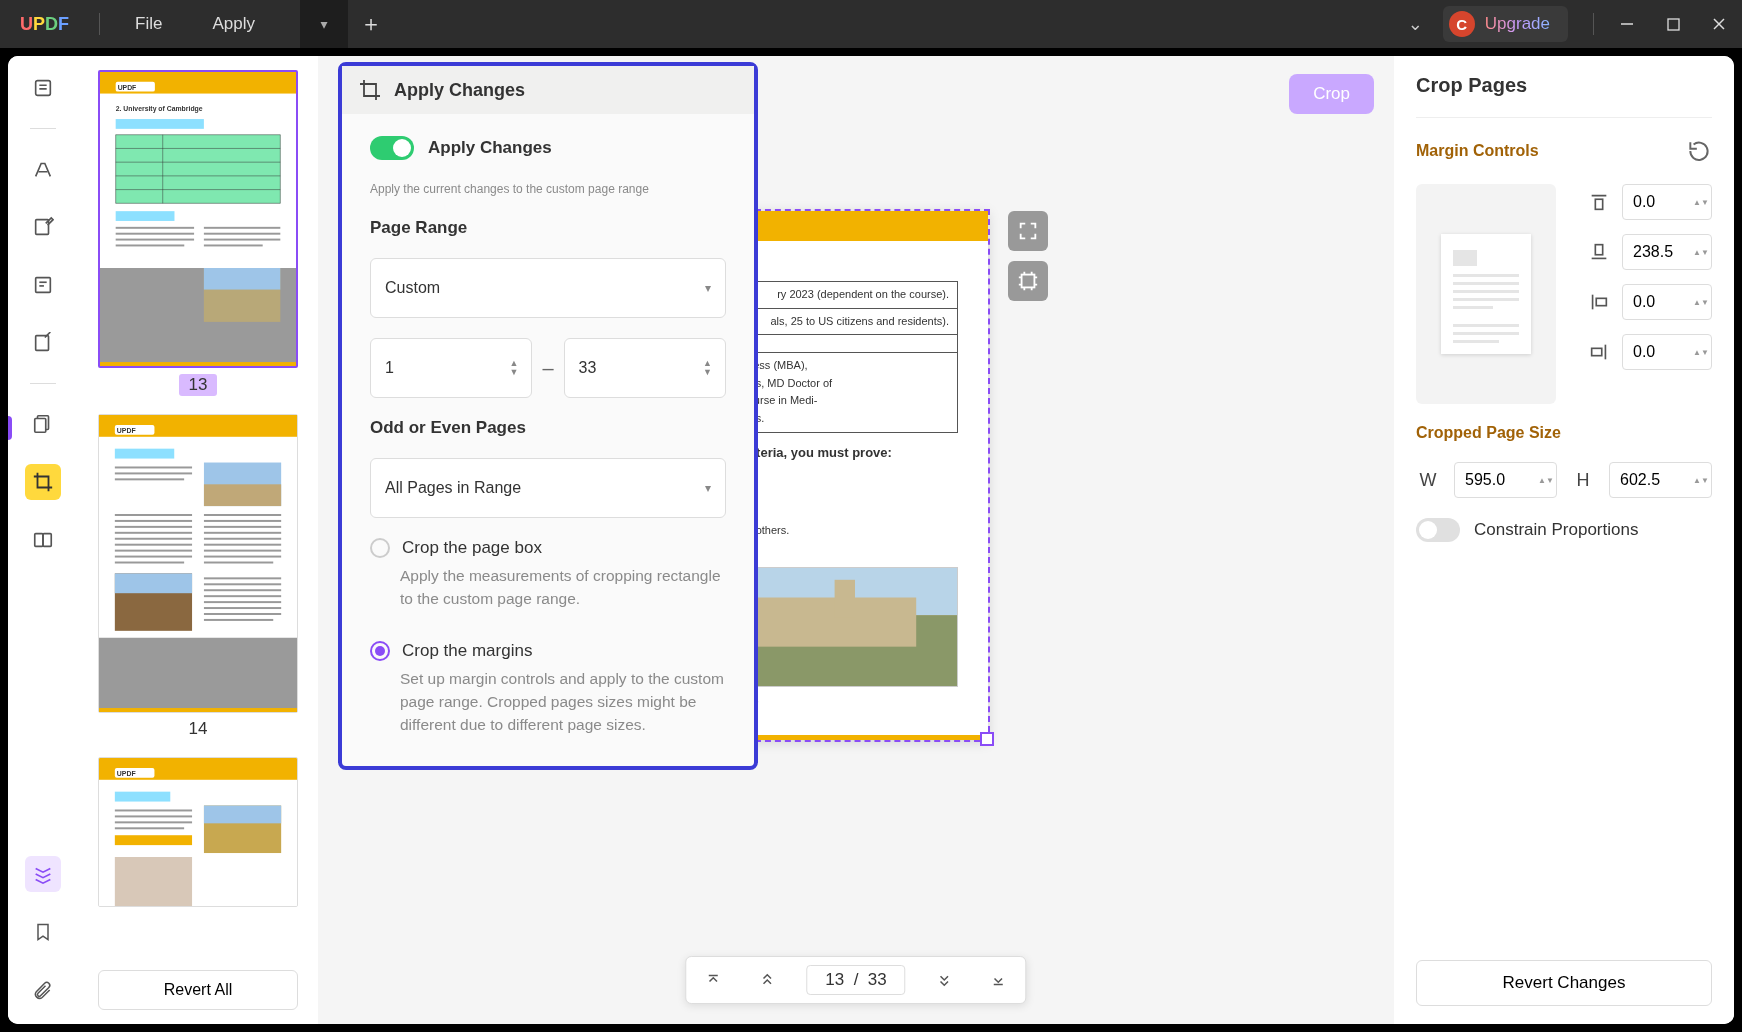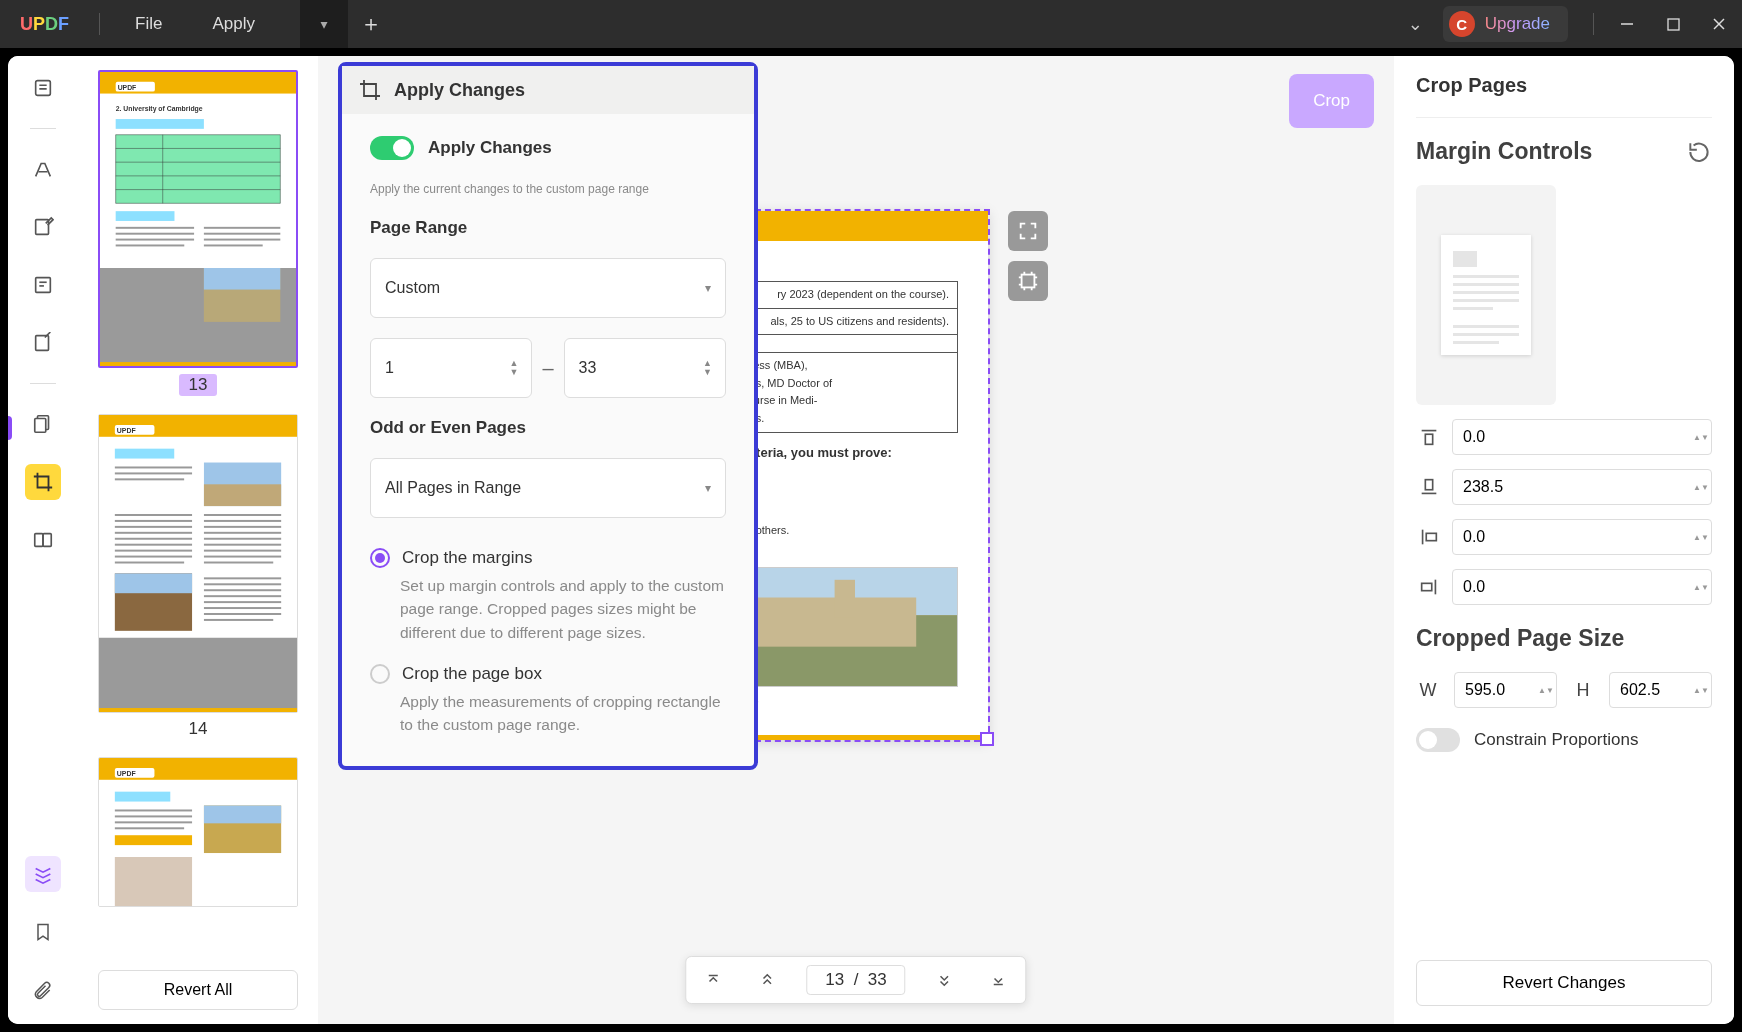--- a/index.html
+++ b/index.html
@@ -69,21 +69,21 @@
 .spin { position:absolute; right:6px; top:4px; bottom:4px; width:16px; display:flex; flex-direction:column; justify-content:center; color:#888; font-size:9px; line-height:1; }
 .radio-opt { display:flex; flex-direction:column; gap:6px; }
 .radio-head { display:flex; align-items:center; gap:12px; }
 .radio { width:20px; height:20px; border-radius:50%; border:2px solid #ccc; position:relative; flex-shrink:0; }
 .radio.checked { border-color:#8a4cf6; }
 .radio.checked::after { content:''; position:absolute; inset:3px; background:#8a4cf6; border-radius:50%; }
 .radio-label { font-size:17px; color:#333; }
 .radio-help { font-size:15.5px; color:#8a8a8a; line-height:1.5; padding-left:30px; }
 
 
-.crop-chip { position:absolute; top:18px; right:20px; background:#c9a8ff; color:#fff; padding:17px 24px; border-radius:8px; font-size:17px; cursor:pointer; z-index:15; }
+.crop-chip { position:absolute; top:18px; right:20px; background:#c9a8ff; color:#fff; padding:10px 24px; border-radius:8px; font-size:17px; cursor:pointer; z-index:15; }
 
 
 .page-view { position:absolute; left:200px; top:155px; width:470px; background:#fff; box-shadow:0 2px 12px rgba(0,0,0,.15); }
 .page-top { height:30px; background:#f2b200; }
 .page-content { padding: 40px 30px 10px; font-size:11px; color:#333; line-height:1.6; }
 .page-h { font-size:13px; font-weight:bold; margin:4px 0 6px; }
 .bul { padding-left:10px; }
 .page-img { height: 120px; background: linear-gradient(180deg,#a8c8e8 0%, #a8c8e8 40%, #c8b890 40%, #8a9868 100%); margin-top:10px; border:1px solid #ccc; position:relative; }
 .pg-num { text-align:center; font-size:10px; padding:8px 0 14px; color:#555; }
 .page-bar { height:5px; background:#f2b200; }
@@ -98,23 +98,23 @@
 
 .pager { position:absolute; bottom:20px; left:50%; transform:translateX(-50%); background:#fff; border:1px solid #ddd; border-radius:6px; display:flex; align-items:center; padding:6px 8px; gap:16px; box-shadow:0 2px 8px rgba(0,0,0,.1); }
 .pgbtn { width:38px; height:34px; display:flex; align-items:center; justify-content:center; cursor:pointer; color:#555; font-size:18px; }
 .pgdisp { padding:4px 18px; border:1px solid #ddd; border-radius:4px; font-size:17px; color:#333; margin:0 4px; }
 
 
 .rpanel { width:340px; background:#fff; padding: 18px 22px; display:flex; flex-direction:column; gap:20px; }
 .rp-title { font-size:20px; font-weight:700; color:#333; }
 .rp-hr { border:none; border-top:1px solid #eee; }
 .rp-subhead { display:flex; justify-content:space-between; align-items:center; }
-.rp-sub { font-size:23px; font-weight:600; color:#404040; }
+.rp-sub { font-size:16px; font-weight:600; color:#a16207; }
 .rp-reset { width:26px; height:26px; cursor:pointer; color:#666; }
-.margin-grid { display:flex; gap:14px;flex-direction:column; }
+.margin-grid { display:flex; gap:30px; }
 .mg-preview { width:140px; height:220px; background:#f3f3f3; border-radius:6px; display:flex; align-items:center; justify-content:center; }
 .mg-page { width:90px; height:120px; background:#fff; box-shadow:0 1px 4px rgba(0,0,0,.15); position:relative; padding:16px 12px; }
 .mg-ln { height:3px; background:#e5e5e5; margin-bottom:5px; }
 .mg-inputs { flex:1; display:flex; flex-direction:column; gap:14px; }
 .mg-row { display:flex; align-items:center; gap:10px; }
 .mg-ic { width:26px; height:26px; color:#555; flex-shrink:0; display:flex; align-items:center; justify-content:center; }
 .mg-fld { flex:1; border:1px solid #ddd; border-radius:4px; padding:8px 10px; font-size:16px; position:relative; background:#fff; }
 .mg-spin { position:absolute; right:4px; top:2px; bottom:2px; width:14px; display:flex; flex-direction:column; font-size:8px; color:#999; justify-content:space-around; }
 .size-row { display:flex; gap:14px; align-items:center; }
 .sz-lbl { font-size:18px; color:#444; width:24px; text-align:center; }
@@ -435,34 +435,34 @@
           <div class="select"><span>Custom</span></div>
           <div class="range-row">
             <div class="num-input"><span>1</span><div class="spin">▲<br>▼</div></div>
             <div class="range-dash">–</div>
             <div class="num-input"><span>33</span><div class="spin">▲<br>▼</div></div>
           </div>
 
           <div class="section-label">Odd or Even Pages</div>
           <div class="select"><span>All Pages in Range</span></div>
 
+          <div class="radio-opt">
+            <div class="radio-head">
+              <div class="radio"></div>
+              <div class="radio-label">Crop the page box</div>
+            </div>
+            <div class="radio-help">Apply the measurements of cropping rectangle to the custom page range.</div>
+          </div>
+
           <div class="radio-opt" style="margin-top:10px;">
             <div class="radio-head">
               <div class="radio checked"></div>
               <div class="radio-label">Crop the margins</div>
             </div>
             <div class="radio-help">Set up margin controls and apply to the custom page range. Cropped pages sizes might be different due to different page sizes.</div>
-          </div>
-
-          <div class="radio-opt">
-            <div class="radio-head">
-              <div class="radio"></div>
-              <div class="radio-label">Crop the page box</div>
-            </div>
-            <div class="radio-help">Apply the measurements of cropping rectangle to the custom page range.</div>
           </div>
         </div>
       </div>
 
       <div class="pager">
         <div class="pgbtn">
             <svg width="18" height="18" viewBox="0 0 24 24" fill="none" stroke="currentColor" stroke-width="2">
               <path d="M7 14 l5-5 l5 5"></path>
               <line x1="6" y1="6" x2="18" y2="6"></line>
             </svg>

